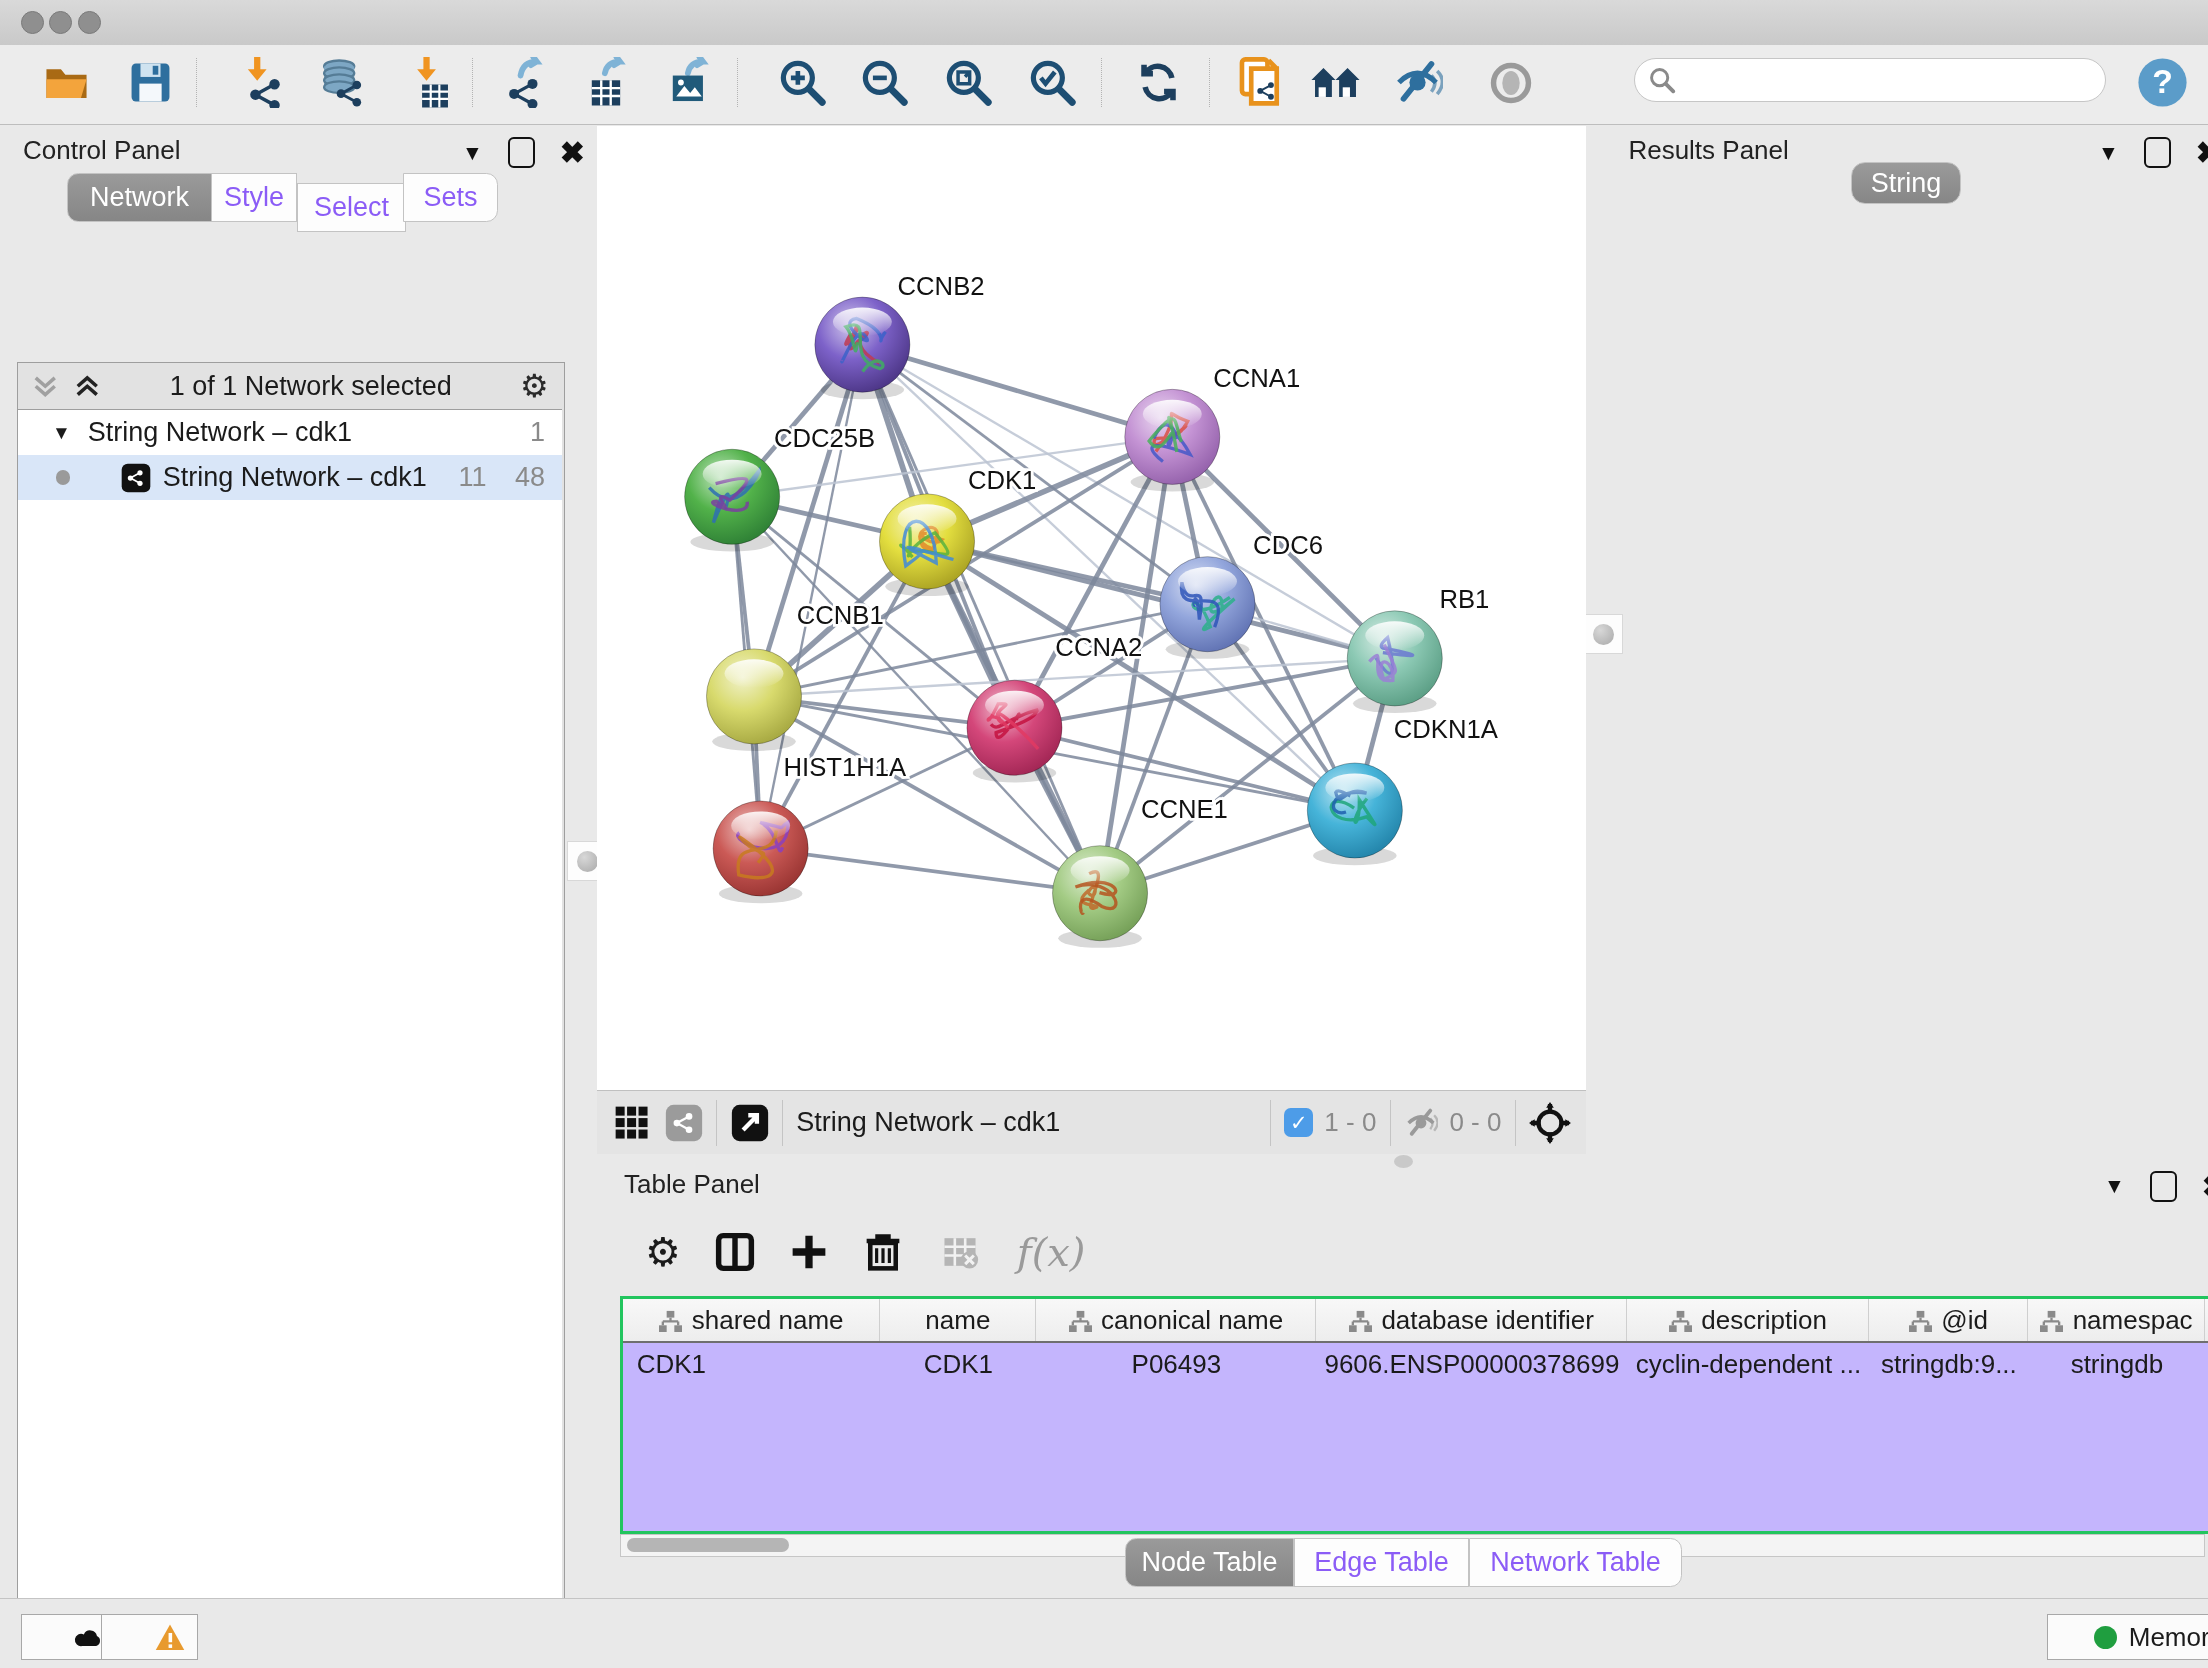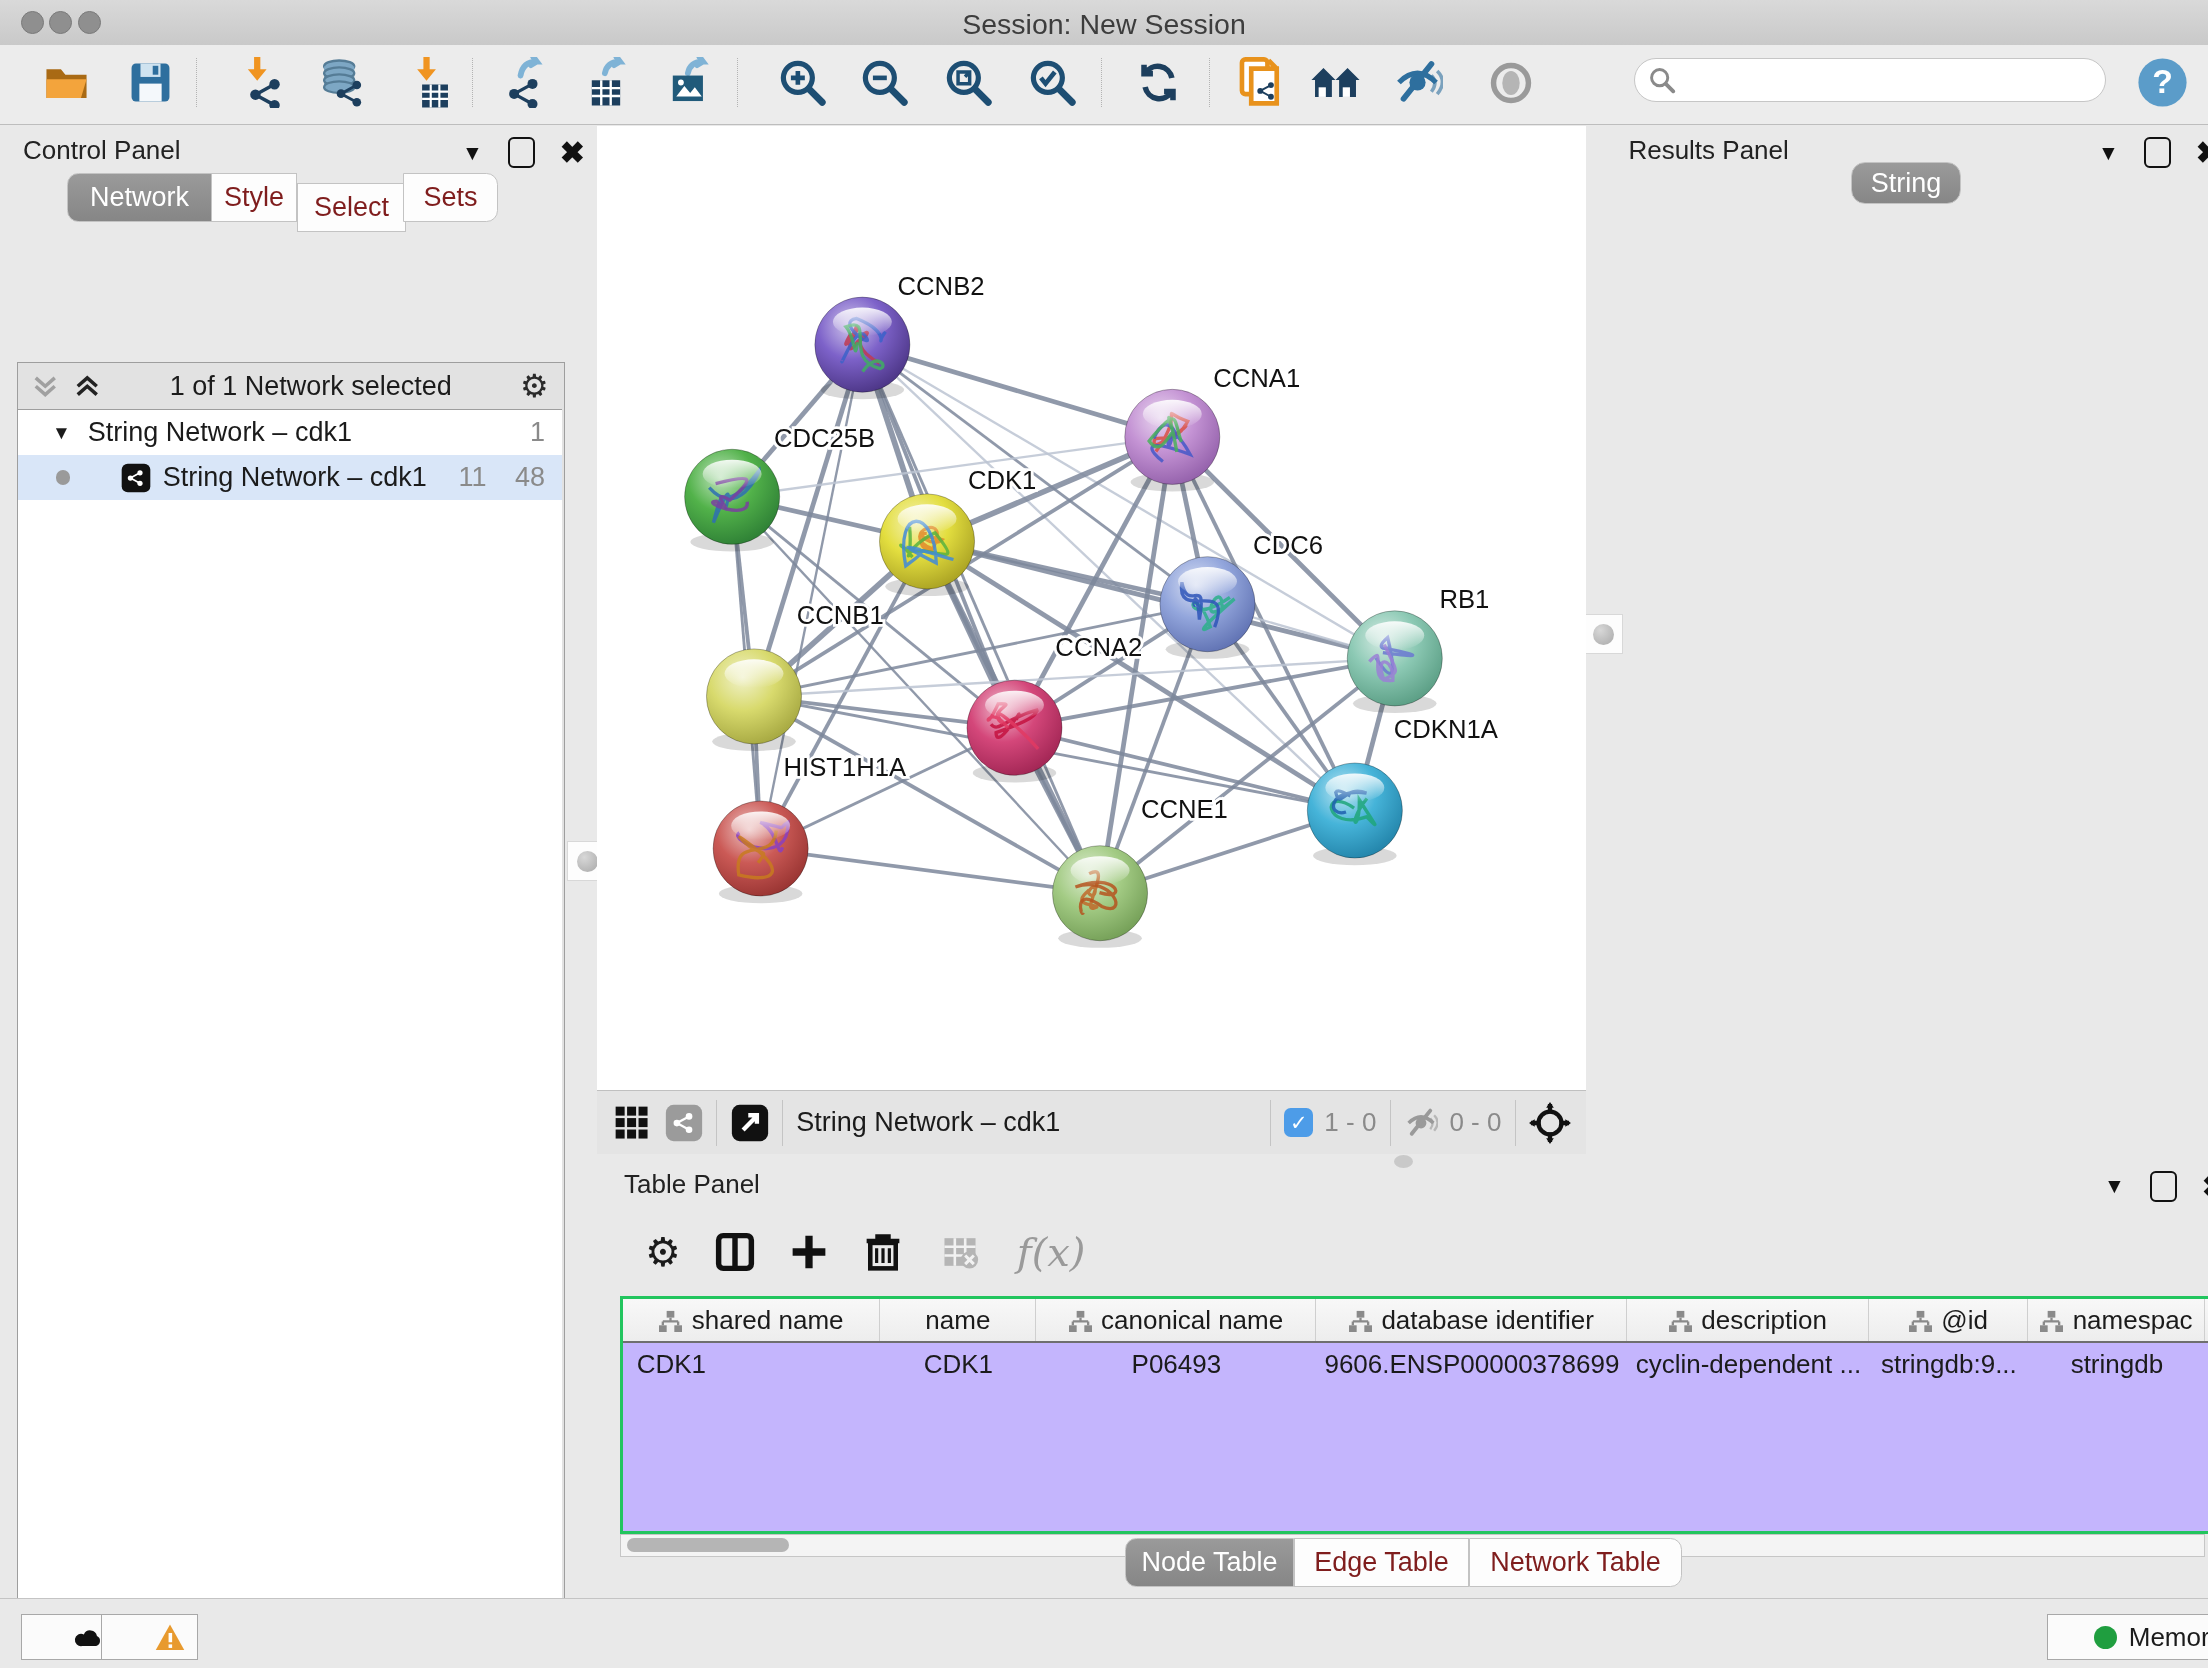--- a/index.html
+++ b/index.html
@@ -18,21 +18,21 @@
   #searchbox{top:13.3px;width:472px;height:44px;background:#fff;border:1.9px solid #c6c6c6;border-radius:23px;
     display:flex;align-items:center;padding-left:13.3px;box-sizing:border-box;}
   #searchbox input{border:none;outline:none;font-size:25px;width:399px;background:transparent;}
   
   .panel-title{font-size:26px;color:#222;}
   .ph-ctl{display:flex;gap:25px;align-items:center;}
   .ph-ctl .tri{font-size:21px;color:#111;}
   .ph-ctl .flt{width:23px;height:27px;border:2.9px solid #111;border-radius:5.7px;}
   .ph-ctl .cls{font-size:30px;font-weight:bold;color:#111;line-height:19px;}
   .tab{height:49px;display:flex;align-items:center;justify-content:center;font-size:27px;
-       background:#fdfdfd;border:1px solid #c3c3c3;color:#7f1d1d;box-sizing:border-box;}
+       background:#fdfdfd;border:1px solid #c3c3c3;color:#8b5cf6;box-sizing:border-box;}
   .tab.sel{background:linear-gradient(#9a9a9a,#868686);color:#fff;}
   
   #ctl-tree{left:17px;top:238px;width:546px;height:1333px;background:#e2e2e2;border:1px solid #9e9e9e;}
   #ctl-list{left:0px;top:46px;width:544px;height:1286px;background:#fff;border-top:1px solid #9e9e9e;}
   .treerow{height:45px;display:flex;align-items:center;font-size:27px;}
   .cnt{color:#8a8a8a;}
   
   #net-canvas{left:597px;top:126px;width:989px;height:964px;background:#fff;}
   #net-toolbar{left:597px;top:1090px;width:989px;height:63px;background:#e4e4e4;
      border-top:1px solid #c0c0c0;display:flex;align-items:center;}
@@ -94,21 +94,20 @@
     </symbol>
   </defs>
 </svg>
 
 <div id="app">
 
   <div id="titlebar" class="abs">
     <div class="tlight abs" style="left:21px"></div>
     <div class="tlight abs" style="left:49px"></div>
     <div class="tlight abs" style="left:78px"></div>
-    <div id="wtitle" class="abs">Session: New Session</div>
   </div>
 
   <div id="toolbar" class="abs">
     <div class="tbtn abs" style="left:40px">
       <svg width="49" height="49" viewBox="0 0 44 44">
           <path d="M4 10 h13 l4 5 h19 v21 h-36 z" fill="#a96a14"></path>
           <path d="M4 19 h36 l-5 17 h-31 z" fill="#f3a43c"></path>
         </svg>
     </div>
     <div class="tbtn abs" style="left:124px">

